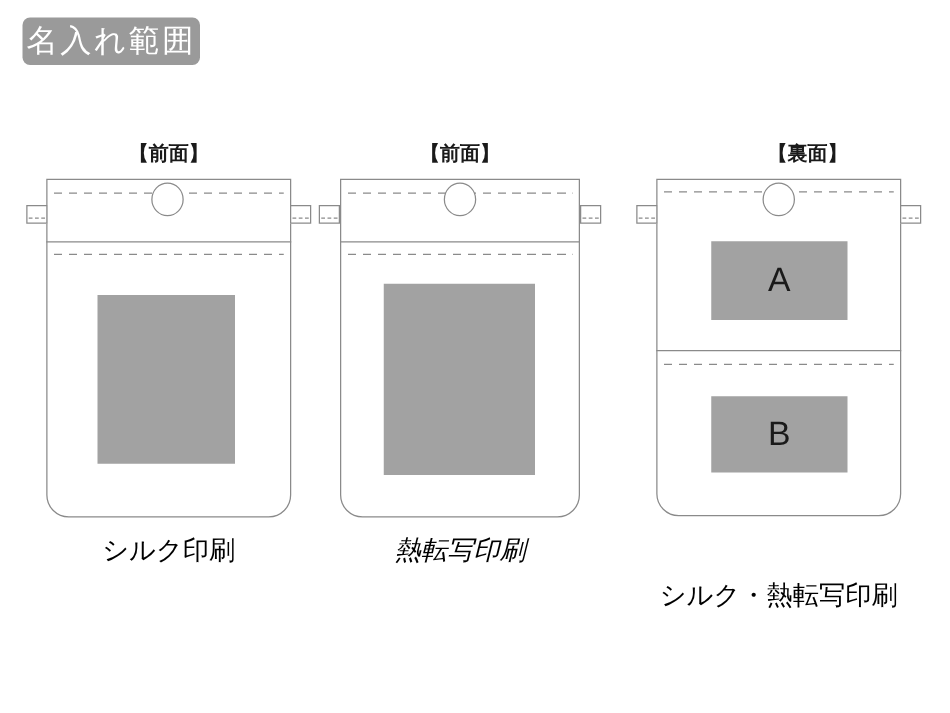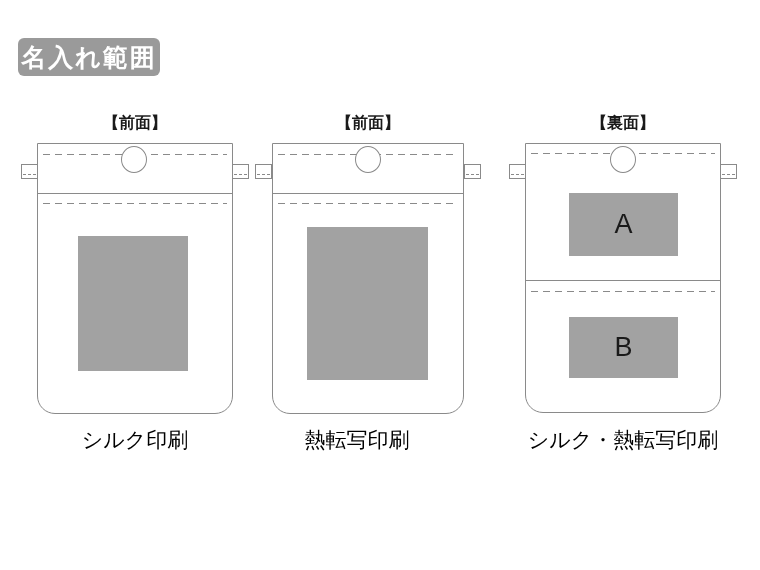--- a/index.html
+++ b/index.html
@@ -3,23 +3,22 @@
 <meta charset="utf-8">
 <style>
   html,body { margin:0; padding:0; background:#ffffff; }
   .stage {
     position:relative; width:760px; height:570px; background:#ffffff;
     font-family:"Liberation Sans", sans-serif; overflow:hidden;
   }
   .badge {
     position:absolute; left:18px; top:14px; width:142px; height:38px;
     background:#9a9a9a; border-radius:6px; color:#ffffff;
-    font-weight:bold; font-size:25px; line-height:38px; text-align:center;
+    font-weight:normal; font-size:25px; line-height:38px; text-align:center;
     letter-spacing:2px;
-    margin-top:24px;
   }
   .hdr {
     position:absolute; top:113px; height:20px; text-align:center;
     font-weight:bold; font-size:16px; color:#1a1a1a;
     font-family:"Liberation Sans", sans-serif;
   }
   .pouch {
     position:absolute; top:143px; height:271px; box-sizing:border-box;
     border:1px solid #8a8a8a; border-radius:0 0 18px 18px; background:#ffffff;
   }
@@ -82,35 +81,35 @@
   <div class="grommet" style="left:355px;top:146px;"></div>
   <div class="tab" style="left:255px;">
       <span class="fold"></span>
     </div>
   <div class="tab" style="left:464px;">
       <span class="fold"></span>
     </div>
   <div class="solidline" style="left:272px;top:193px;width:192px;"></div>
   <div class="dashline" style="left:278px;top:203px;width:180px;"></div>
   <div class="parea" style="left:307px;top:227px;width:121px;height:153px;"></div>
-  <div class="cap" style="left:223px;">
+  <div class="cap" style="left:234px;font-style:italic;">
     <div>熱転写印刷</div>
   </div>
 
-  <div class="hdr" style="left:525px;width:196px;">【裏面】</div>
+  <div class="hdr" style="left:548px;width:196px;">【裏面】</div>
   <div class="pouch" style="left:525px;width:196px;height:270px;"></div>
   <div class="dashline" style="left:531px;top:153px;width:184px;"></div>
   <div class="grommet" style="left:610px;top:146px;"></div>
   <div class="tab" style="left:509px;">
       <span class="fold"></span>
     </div>
   <div class="tab" style="left:720px;">
       <span class="fold"></span>
     </div>
   <div class="parea" style="left:569px;top:193px;width:109px;height:63px;">A</div>
   <div class="solidline" style="left:525px;top:280px;width:196px;"></div>
   <div class="dashline" style="left:531px;top:291px;width:184px;"></div>
   <div class="parea" style="left:569px;top:317px;width:109px;height:61px;">B</div>
-  <div class="cap" style="left:489px;">
+  <div class="cap" style="left:489px;margin-top:36px;">
     <div>シルク・熱転写印刷</div>
   </div>
 
 </div>
 
 </body></html>

